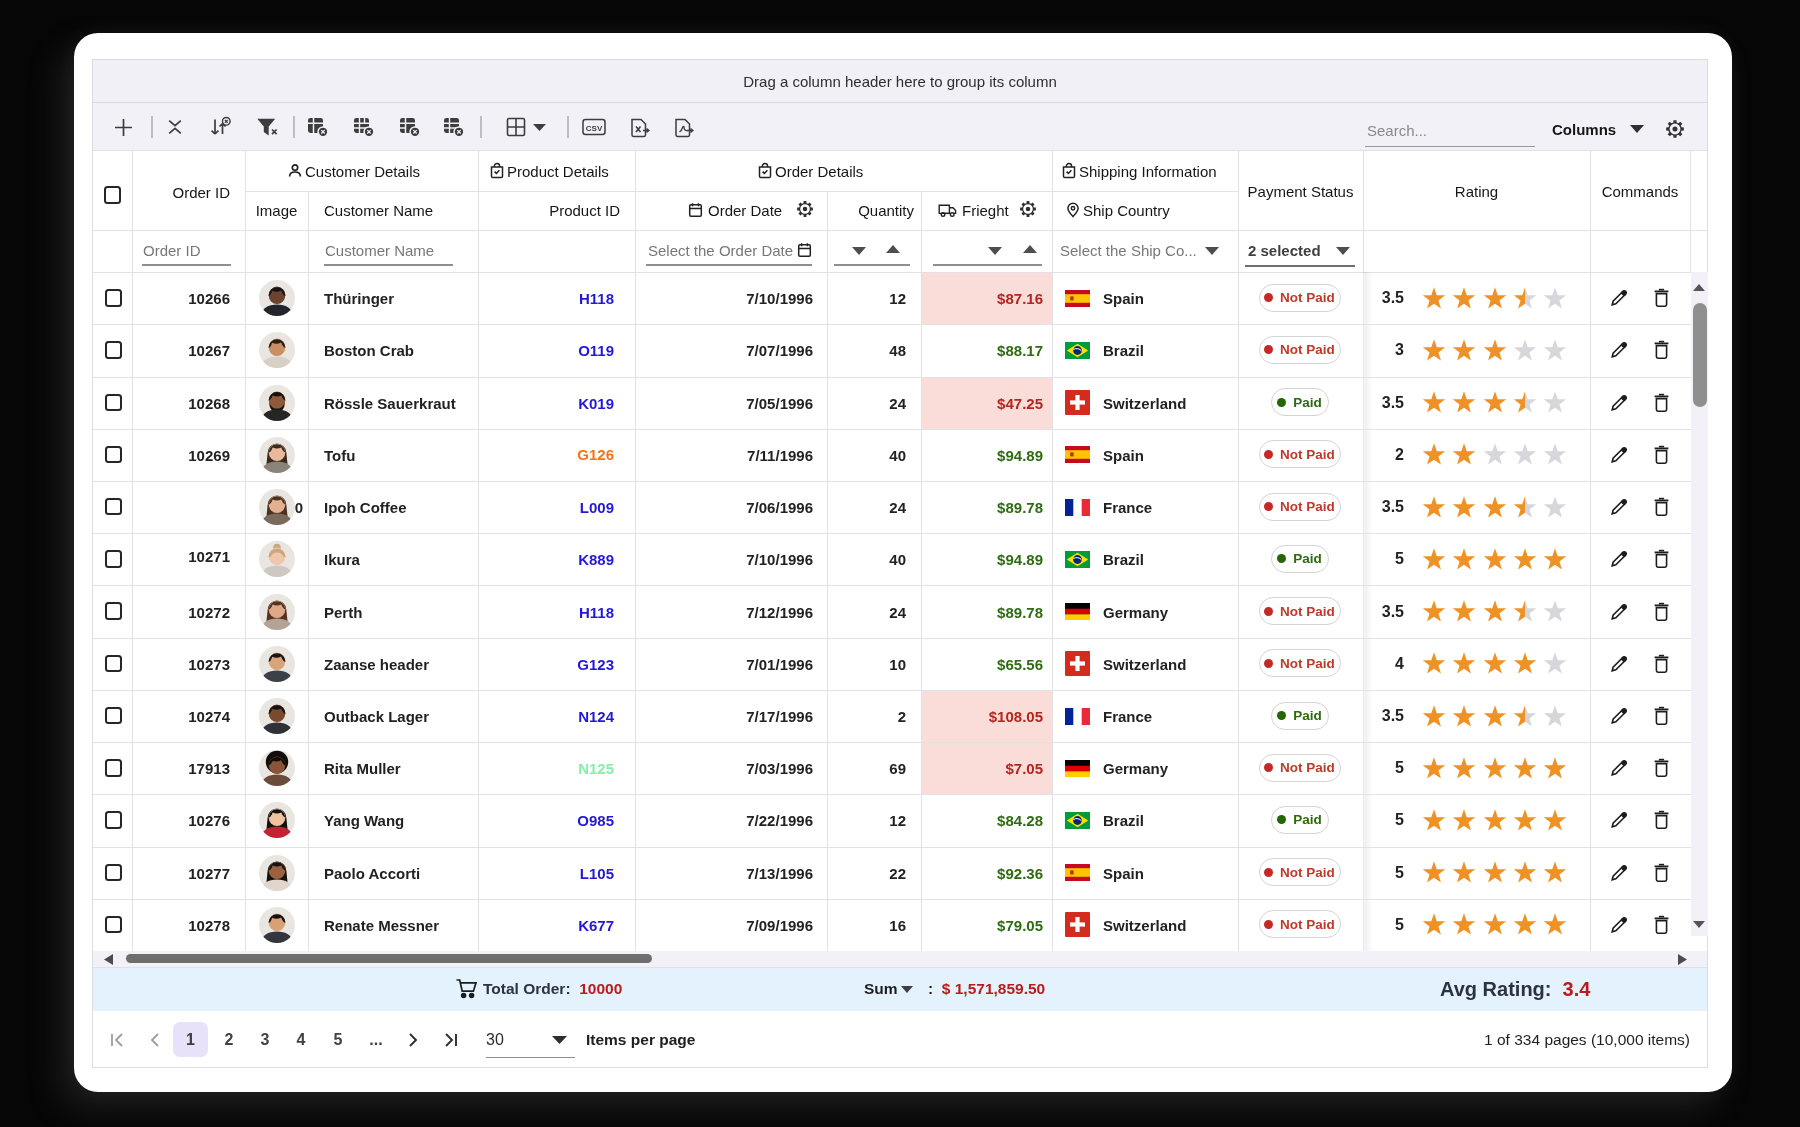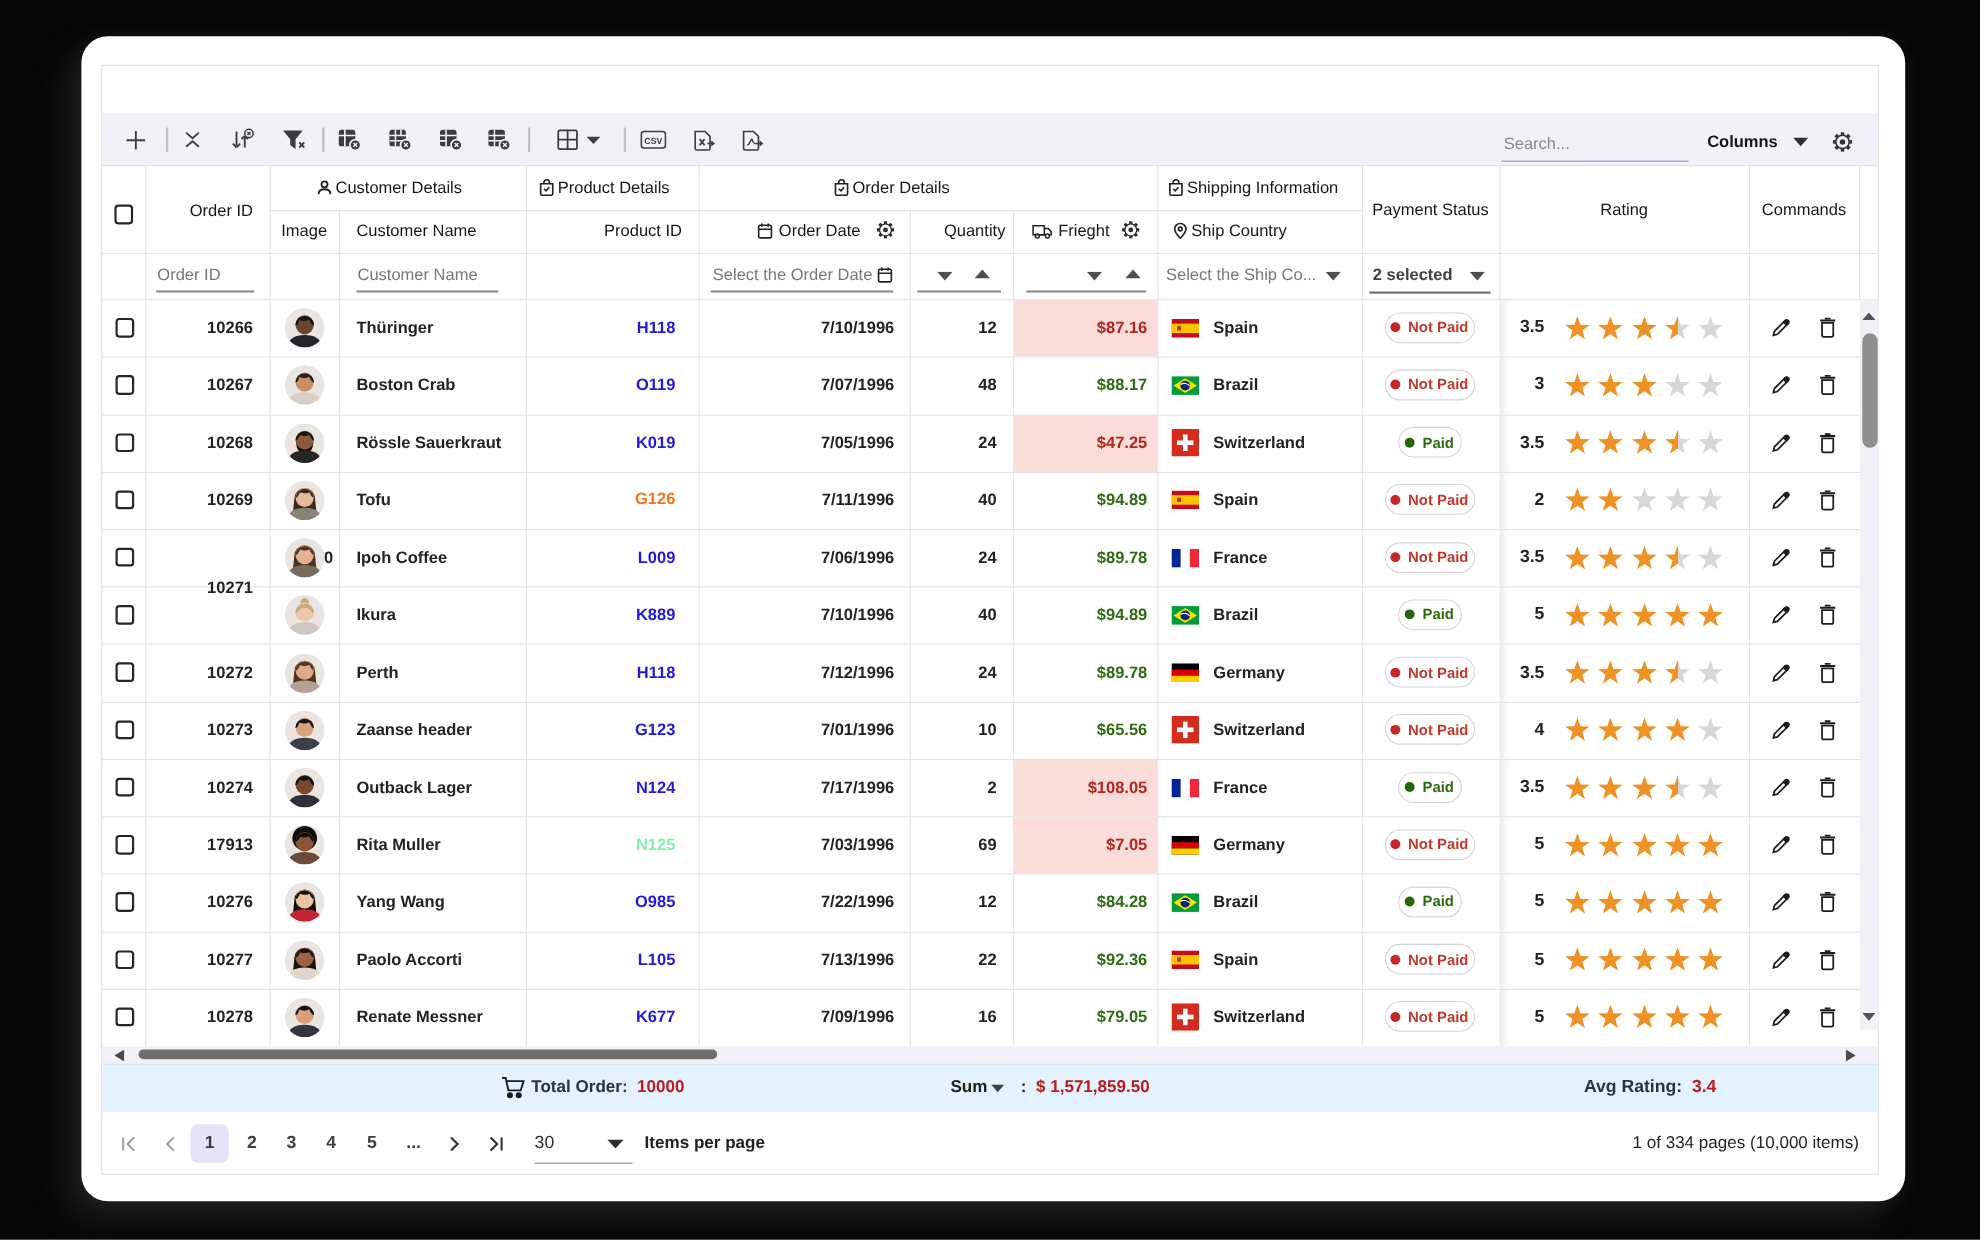--- a/index.html
+++ b/index.html
@@ -25,20 +25,21 @@
       </clipPath>
       <linearGradient id="halfg" x1="0" y1="0" x2="1" y2="0">
         <stop offset="0.5" stop-color="#ef9225"></stop>
         <stop offset="0.5" stop-color="#d7d7db"></stop>
       </linearGradient>
     </defs>
   </svg>
 <div id="page">
     <div class="card" style="box-shadow:-14px 16px 34px rgba(110,110,110,0.22),0 0 26px rgba(255,255,255,0.05)"></div>
 <div class="abs" style="left:92px;top:59px;width:1616px;height:1009px;border:1px solid #dddce1;box-sizing:border-box"></div>
+<div class="abs" style="left:93px;top:60px;width:1614px;height:43px;background:#f1f0f6;border-bottom:1px solid #d9d8de;box-sizing:border-box;display:flex;align-items:center;justify-content:center;font-size:15px;color:#2e2e2e">Drag a column header here to group its column</div>
 <div class="abs" style="left:93px;top:103px;width:1614px;height:48px;background:#f2f1f7;border-bottom:1px solid #e2e1e5;box-sizing:border-box"></div>
 <div class="ticon" style="left:113px;top:116.5px"><svg width="21" height="21" viewBox="0 0 21 21" stroke="#3d3d3d" stroke-width="1.7">
         <path d="M10.5 2 v17 M2 10.5 h17"></path>
       </svg></div>
 <div class="abs" style="width:1.5px;height:22px;background:#bdbdc2;left:151px;top:116px"></div>
 <div class="ticon" style="left:166px;top:118.0px"><svg width="18" height="18" viewBox="0 0 18 18" stroke="#3d3d3d" stroke-width="1.7" fill="none">
         <path d="M3.2 2.6 L9 7.6 L14.8 2.6 M3.2 15.4 L9 10.4 L14.8 15.4"></path>
       </svg></div>
 <div class="ticon" style="left:208px;top:116.0px"><svg width="24" height="22" viewBox="0 0 24 22" stroke="#3d3d3d" stroke-width="1.7" fill="none">
         <path d="M7 3.5 v14.5 M7 18 l-3.4-3.4 M7 18 l3.4-3.4"></path>
@@ -444,21 +445,21 @@
         <path d="M12.2 4.9 l2.9 2.9" stroke-width="1.2"></path>
         <path d="M13.9 3.4 a1.9 1.9 0 0 1 2.7 2.7 l-1 1 -2.7-2.7 Z" fill="#1d1d1d"></path>
       </svg></div>
 <div class="abs" style="left:1652px;top:497.0px"><svg width="19" height="20" viewBox="0 0 19 20" fill="none" stroke="#1d1d1d" stroke-width="1.6">
         <path d="M4.4 5.6 h10.2 v11 a1.6 1.6 0 0 1 -1.6 1.6 H6 a1.6 1.6 0 0 1 -1.6 -1.6 Z"></path>
         <path d="M2.6 3.4 h13.8" stroke-width="1.8"></path>
         <path d="M6.9 1.6 h5.2"></path>
       </svg></div>
 <div class="hl" style="left:93px;top:585.4px;width:1598px"></div>
 <div class="cb" style="left:104.9px;top:550.2px"></div>
-<div class="cell" style="right:1570px;top:535px;transform:translateY(-50%)">10271</div>
+<div class="cell" style="right:1570px;top:556px;transform:translateY(-50%)">10271</div>
 <svg class="abs" style="left:258.5px;top:541.3px" width="36" height="36">
       <g clip-path="url(#avclip)">
         <rect width="36" height="36" fill="#e9e6e2"></rect>
         <circle cx="18" cy="6.6" r="3.8" fill="#c9a77e"></circle>
         <ellipse cx="18" cy="15.3" rx="8.3" ry="8.7" fill="#edc6ab"></ellipse>
         <path d="M9.5 16.3 a8.5 8.5 0 0 1 17 0 l-2-0.6 a7.2 7.2 0 0 0 -13 0 Z" fill="#c9a77e"></path>
         <path d="M2 36 c1-8.2 7.2-11.4 16-11.4 s15,3.2 16,11.4 Z" fill="#cfc8c2"></path>
       </g>
     </svg>
 <div class="cell" style="left:324px;top:559.3px;transform:translateY(-50%)">Ikura</div>
@@ -849,21 +850,21 @@
         <path d="M1.5 2 h3.2 l2.5 11.2 h11.2 l2.6-8.4 H6"></path>
         <circle cx="8.6" cy="17.6" r="1.9" fill="#1c1c1c"></circle>
         <circle cx="16.6" cy="17.6" r="1.9" fill="#1c1c1c"></circle>
       </svg></div>
 <div class="abs" style="left:483px;top:989.0px;transform:translateY(-50%);font-size:15.5px;font-weight:bold;color:#2c3144">Total Order:&nbsp; <span style="color:#ba1b1b">10000</span></div>
 <div class="abs" style="left:864px;top:989.0px;transform:translateY(-50%);font-size:15.5px;font-weight:bold;color:#1e1e1e">Sum</div>
 <svg class="abs" style="left:901.0px;top:986.0px" width="12" height="8">
       <polygon points="0,0 12,0 6.0,7" fill="#3f3f3f"></polygon>
     </svg>
 <div class="abs" style="left:928px;top:989.0px;transform:translateY(-50%);font-size:15.5px;font-weight:bold;color:#1e1e1e">:&nbsp; <span style="color:#ba1b1b">$ 1,571,859.50</span></div>
-<div class="abs" style="left:1440px;top:989.0px;transform:translateY(-50%);font-size:16px;font-weight:bold;color:#2c3144">Avg Rating:&nbsp; <span style="color:#ba1b1b">3.4</span></div>
+<div class="abs" style="left:1440px;top:989.0px;transform:translateY(-50%);font-size:20px;font-weight:bold;color:#2c3144">Avg Rating:&nbsp; <span style="color:#ba1b1b">3.4</span></div>
 <svg class="abs" style="left:110px;top:1032.5px" width="14" height="14" fill="none" stroke="#9d9d9d" stroke-width="1.8">
       <path d="M2 1 v12 M12 1 l-6 6 6 6"></path>
     </svg>
 <svg class="abs" style="left:150px;top:1032.5px" width="10" height="14" fill="none" stroke="#9d9d9d" stroke-width="1.8">
       <path d="M8 1 l-6 6 6 6"></path>
     </svg>
 <div class="abs" style="left:173px;top:1022.0px;width:35px;height:35px;background:#e7e1fa;border-radius:7px;display:flex;align-items:center;justify-content:center;font-size:16px;font-weight:bold;color:#3c3c3c">1</div>
 <div class="abs" style="left:229px;top:1039.5px;transform:translate(-50%,-50%);font-size:16px;font-weight:bold;color:#414141">2</div>
 <div class="abs" style="left:265px;top:1039.5px;transform:translate(-50%,-50%);font-size:16px;font-weight:bold;color:#414141">3</div>
 <div class="abs" style="left:301px;top:1039.5px;transform:translate(-50%,-50%);font-size:16px;font-weight:bold;color:#414141">4</div>

